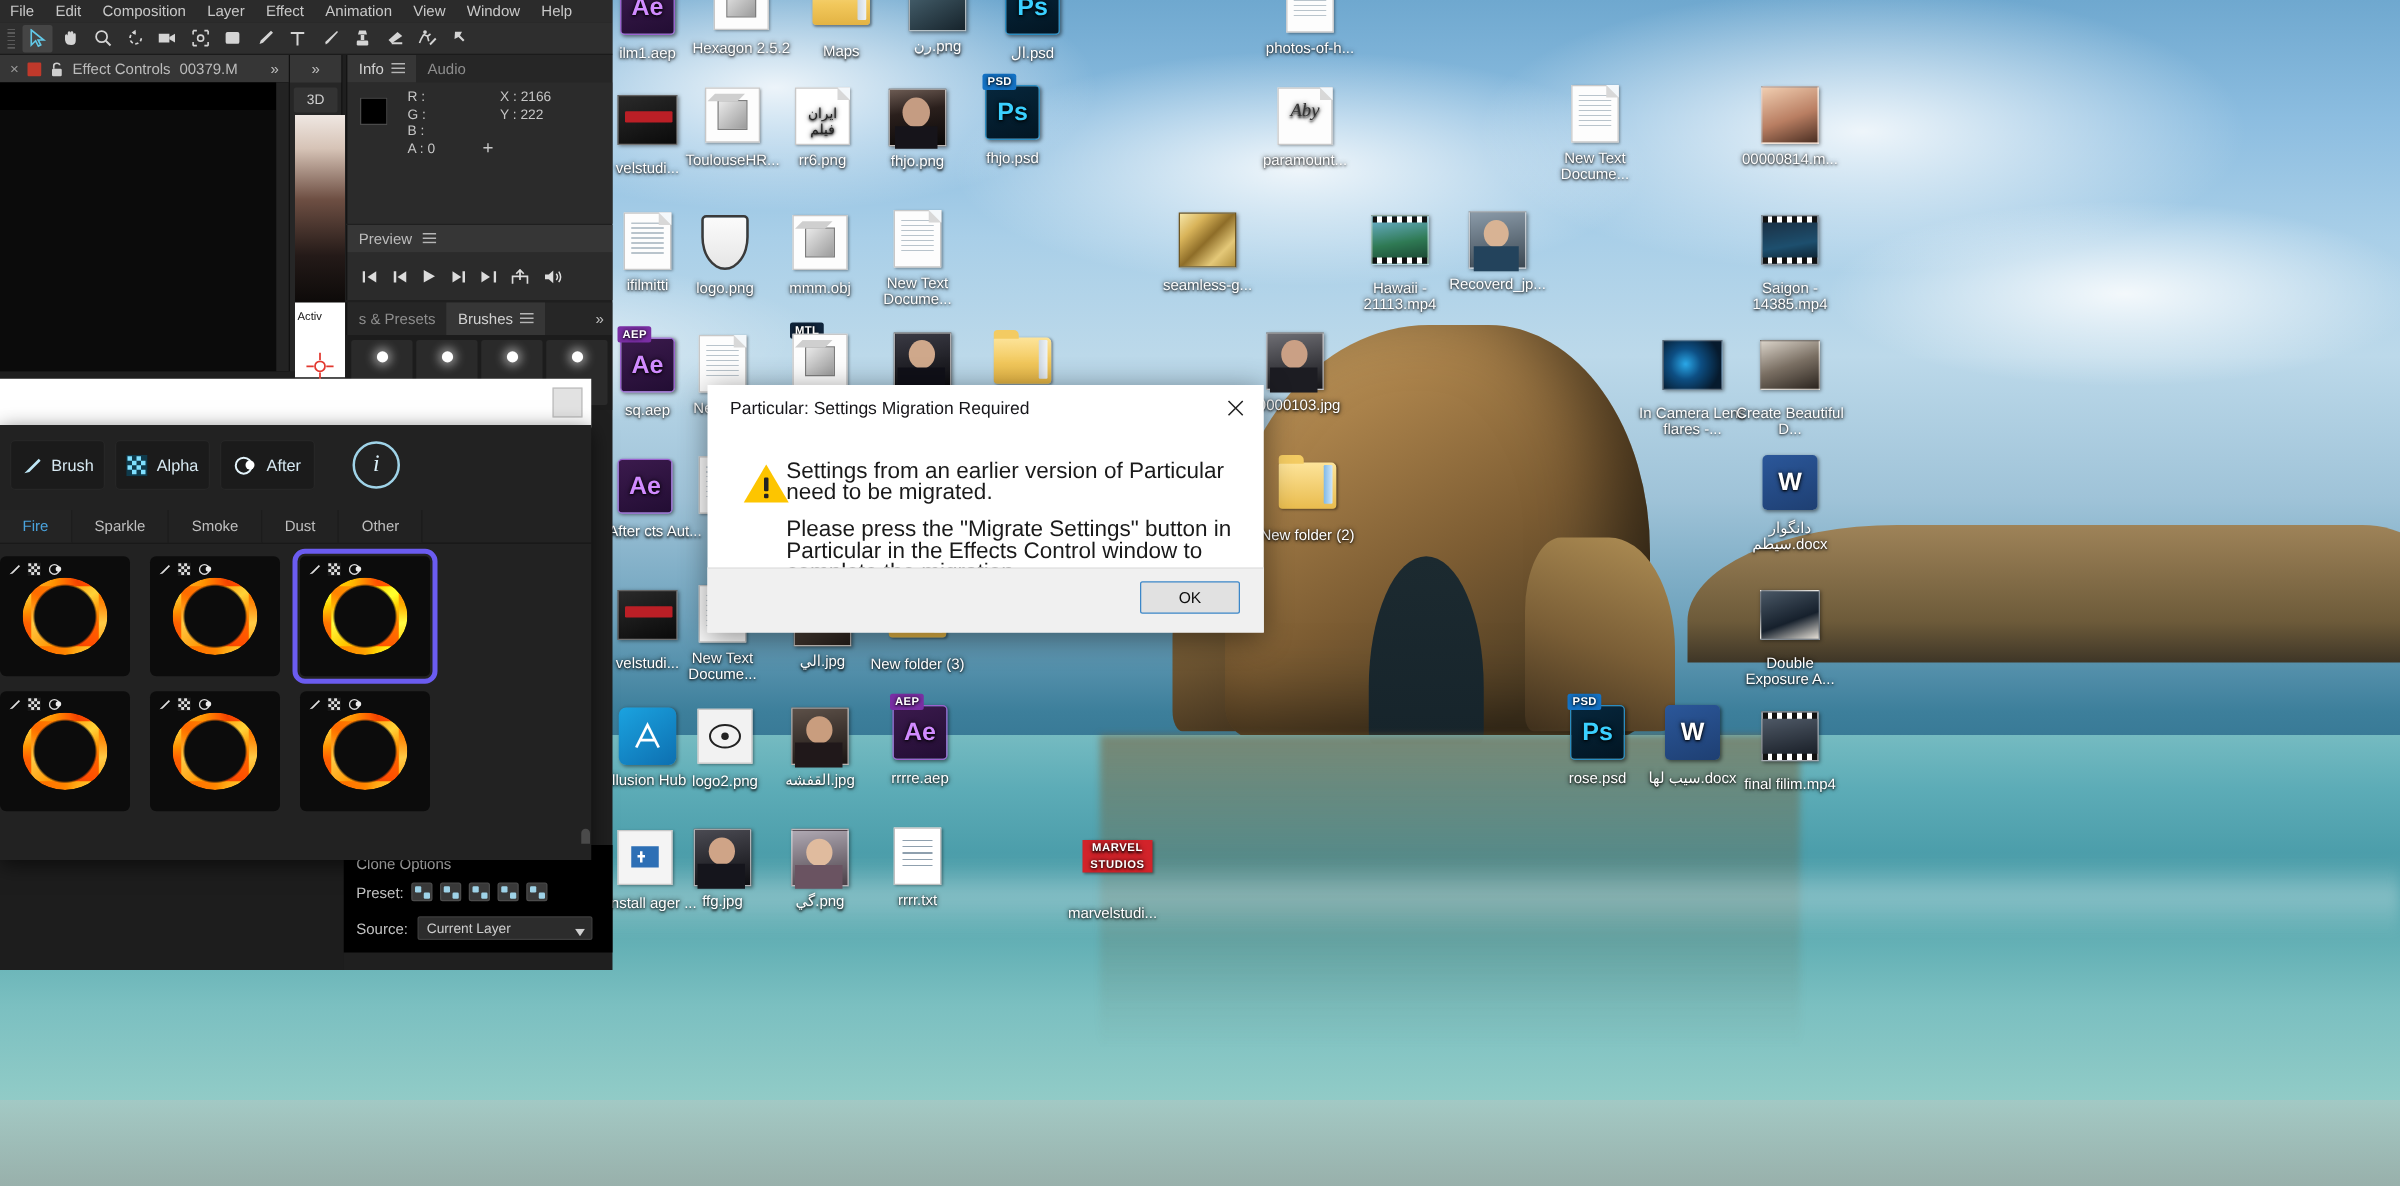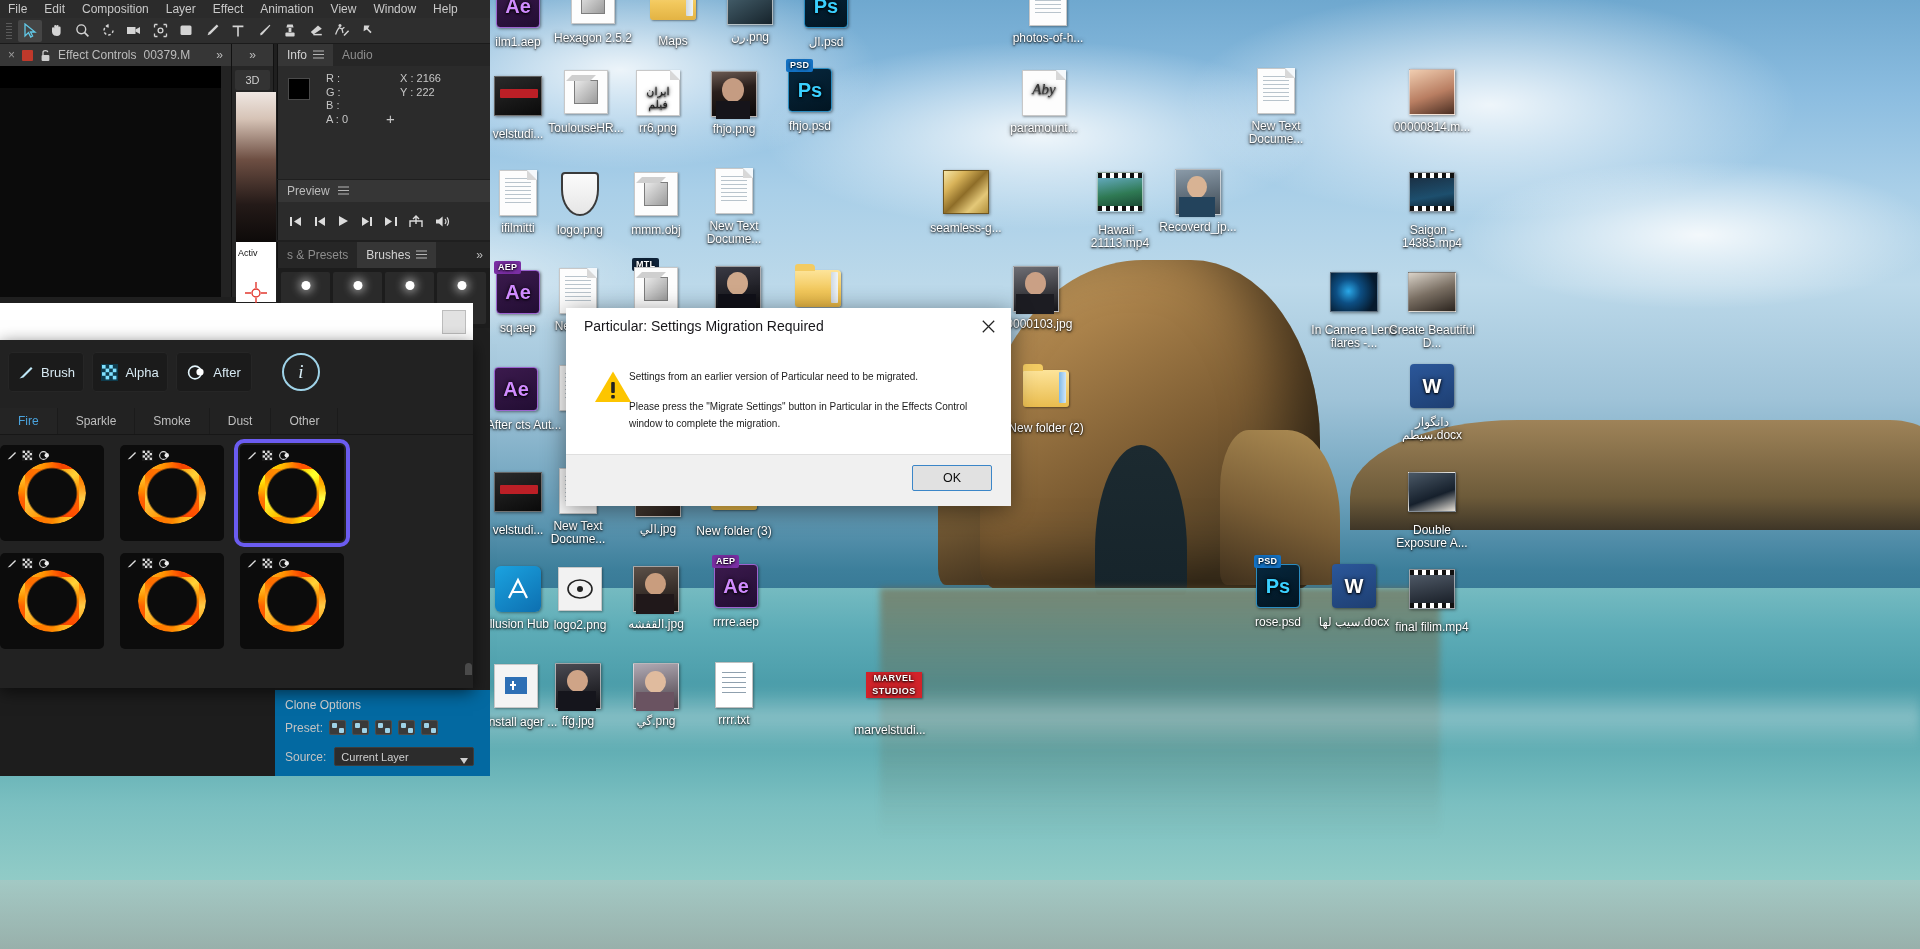--- a/index.html
+++ b/index.html
@@ -360,21 +360,21 @@
     box-shadow:0 0 22px rgba(255,160,40,.6);
   }
   .pcell .pico{
     position:absolute;left:6px;top:5px;display:flex;gap:5px;align-items:center;
     opacity:.92;z-index:2;
   }
   #pb-scroll{position:absolute;right:1px;top:228px;width:7px;height:54px;background:#4a4a4a;border-radius:4px;}
 
   
   #clone-panel{
-    position:absolute;left:275px;top:690px;width:215px;height:86px;background:#0369a1;z-index:12;
+    position:absolute;left:275px;top:676px;width:215px;height:86px;background:#000000;z-index:12;
     font-size:12px;color:#c2c2c2;
   }
   #clone-title{padding:8px 0 0 10px;color:#cfcfcf;}
   #clone-row1{display:flex;align-items:center;gap:6px;padding:8px 0 0 10px;}
   .cbtn{width:17px;height:15px;background:#3a3a3a;border:1px solid #4c4c4c;border-radius:2px;
     position:relative;}
   .cbtn i{position:absolute;left:2px;top:2px;width:5px;height:5px;background:#9fd3e8;border-radius:1px;}
   .cbtn i.b{left:9px;top:7px;}
   #clone-row2{display:flex;align-items:center;gap:8px;padding:12px 0 0 10px;}
   #src-select{
@@ -396,21 +396,21 @@
   }
   #dlg-close{
     position:absolute;right:4px;top:4px;width:38px;height:28px;
     display:flex;align-items:center;justify-content:center;color:#2b2b2b;
   }
   #dlg-warn{
     position:absolute;left:28px;top:62px;width:38px;height:34px;
   }
   #dlg-msg{
     position:absolute;left:63px;top:60px;right:20px;
-    font-size:10px;color:#1a1a1a;line-height:17px;
+    font-size:18px;color:#1a1a1a;line-height:17px;
   }
   #dlg-msg p{margin:0;}
   #dlg-msg p + p{margin-top:13px;}
   #dlg-foot{
     position:absolute;left:0;right:0;bottom:0;height:52px;background:#f0f0f0;
     border-top:1px solid #dfdfdf;
   }
   #dlg-ok{
     position:absolute;right:19px;top:10px;width:80px;height:26px;
     background:#e1e1e1;border:1px solid #3b86c8;border-radius:2px;

